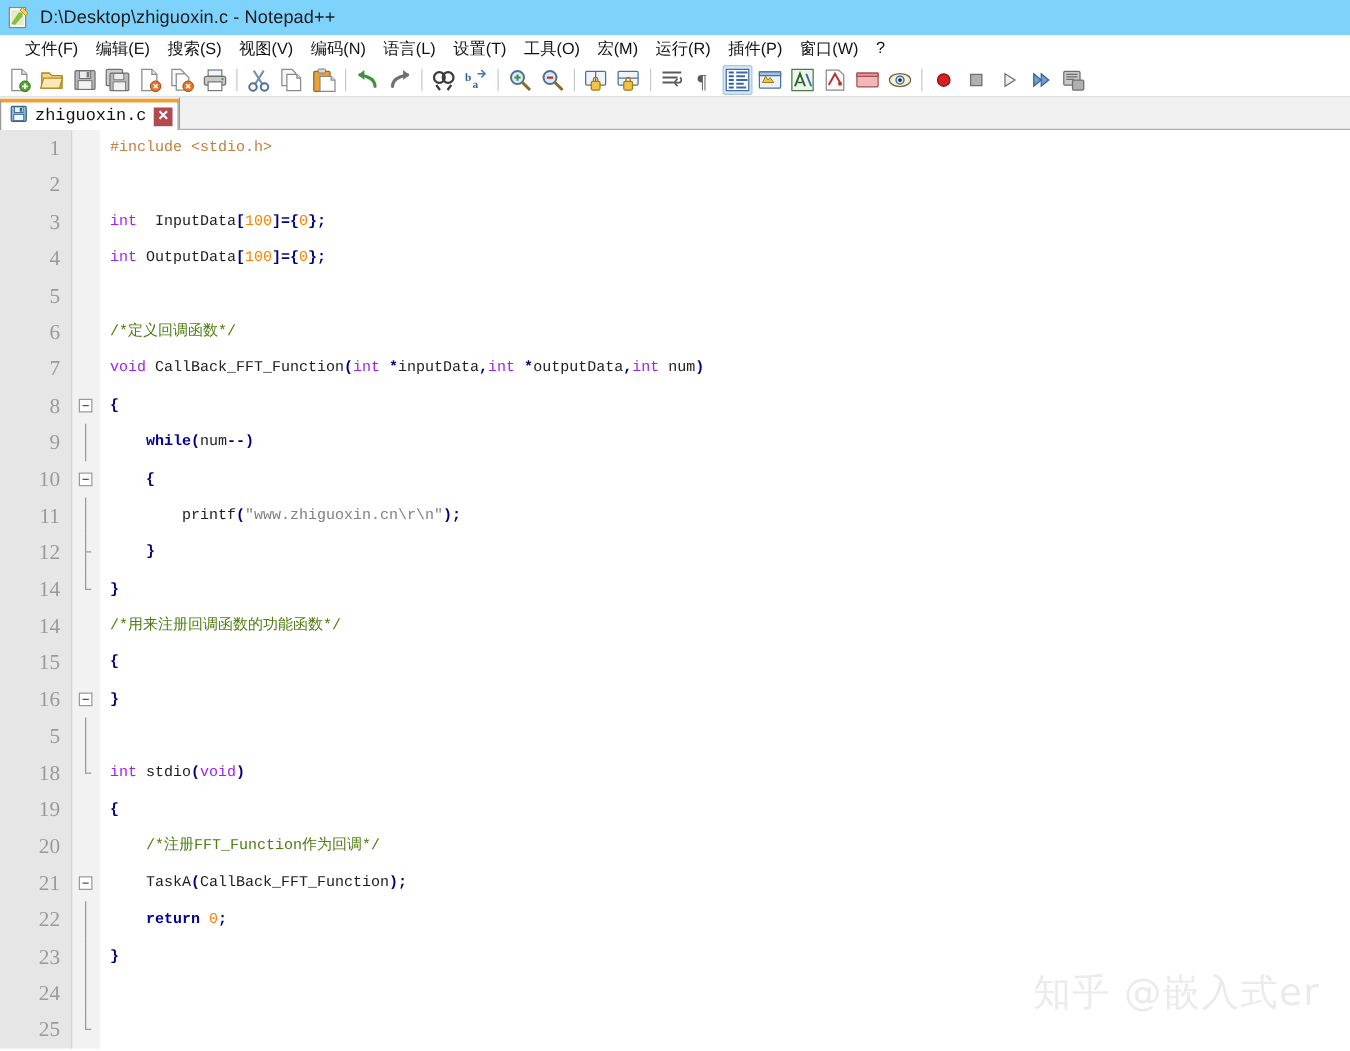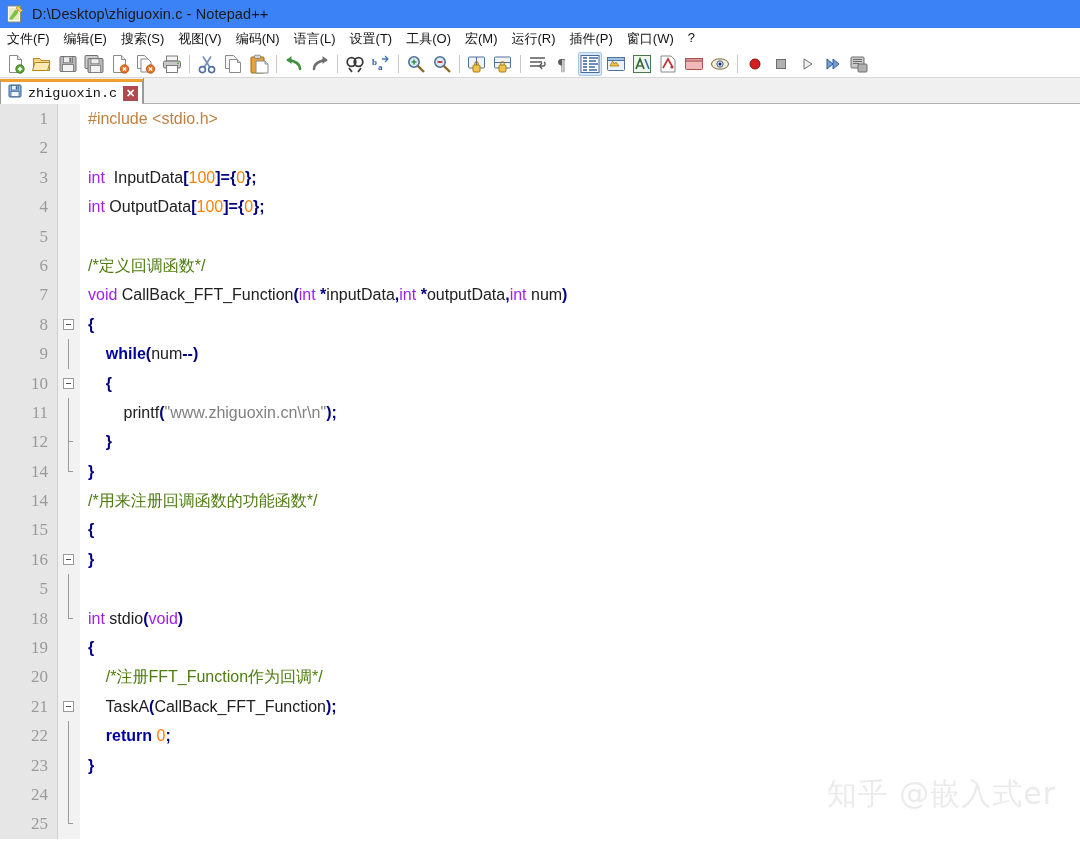--- a/index.html
+++ b/index.html
@@ -7,32 +7,32 @@
     width:1080px;height:841px;overflow:hidden;
     background:#ffffff;
     font-family:"Liberation Sans","DejaVu Sans",sans-serif;
     -webkit-font-smoothing:antialiased;
   }
   #app{position:relative;width:1080px;height:841px;background:#ffffff;}
 
   
   .titlebar{
     height:28px;display:flex;align-items:center;
-    background:#3b82f6;padding-left:6px;box-sizing:border-box;
+    background:#7dd3fc;padding-left:6px;box-sizing:border-box;
   }
   .app-icon{width:19px;height:19px;position:relative;flex:none;margin-right:7px;}
   .title-text{
     font-size:14.5px;color:#1a1a1a;letter-spacing:.1px;
     font-family:"Liberation Sans",sans-serif;white-space:nowrap;
   }
 
   
   .menubar{
     height:22px;display:flex;align-items:flex-start;
-    background:#ffffff;box-sizing:border-box;
+    background:#ffffff;padding-left:5px;box-sizing:border-box;margin-left:8px;
   }
   .menu-item{
     font-size:13px;color:#111;padding:2px 7px;white-space:nowrap;
     font-family:"Liberation Sans","DejaVu Sans",sans-serif;cursor:default;
   }
 
   
   .toolbar{
     height:28px;display:flex;align-items:center;
     background:#ffffff;padding-left:3px;box-sizing:border-box;
@@ -83,22 +83,22 @@
   .code{
     flex:1;position:relative;background:#ffffff;overflow:hidden;
   }
   .ln{
     height:29.4px;line-height:29.4px;text-align:right;padding-right:9px;
     font-family:"Liberation Serif","DejaVu Serif",serif;
     font-size:17px;color:#9a9a9a;box-sizing:border-box;
   }
   .cl{
     height:29.4px;line-height:29.4px;white-space:pre;
-    font-family:Liberation Sans, sans-serif;
-    font-size:16px;padding-left:8px;box-sizing:border-box;
+    font-family:Liberation Mono, monospace;
+    font-size:12px;padding-left:8px;box-sizing:border-box;
     letter-spacing:0px;
   }
   .fr{height:29.4px;position:relative;}
 
   
   .fbox{
     position:absolute;left:5px;top:9px;width:11px;height:11px;
     border:1px solid #9a9a9a;background:#fff;box-sizing:border-box;
   }
   .fbox:before{

